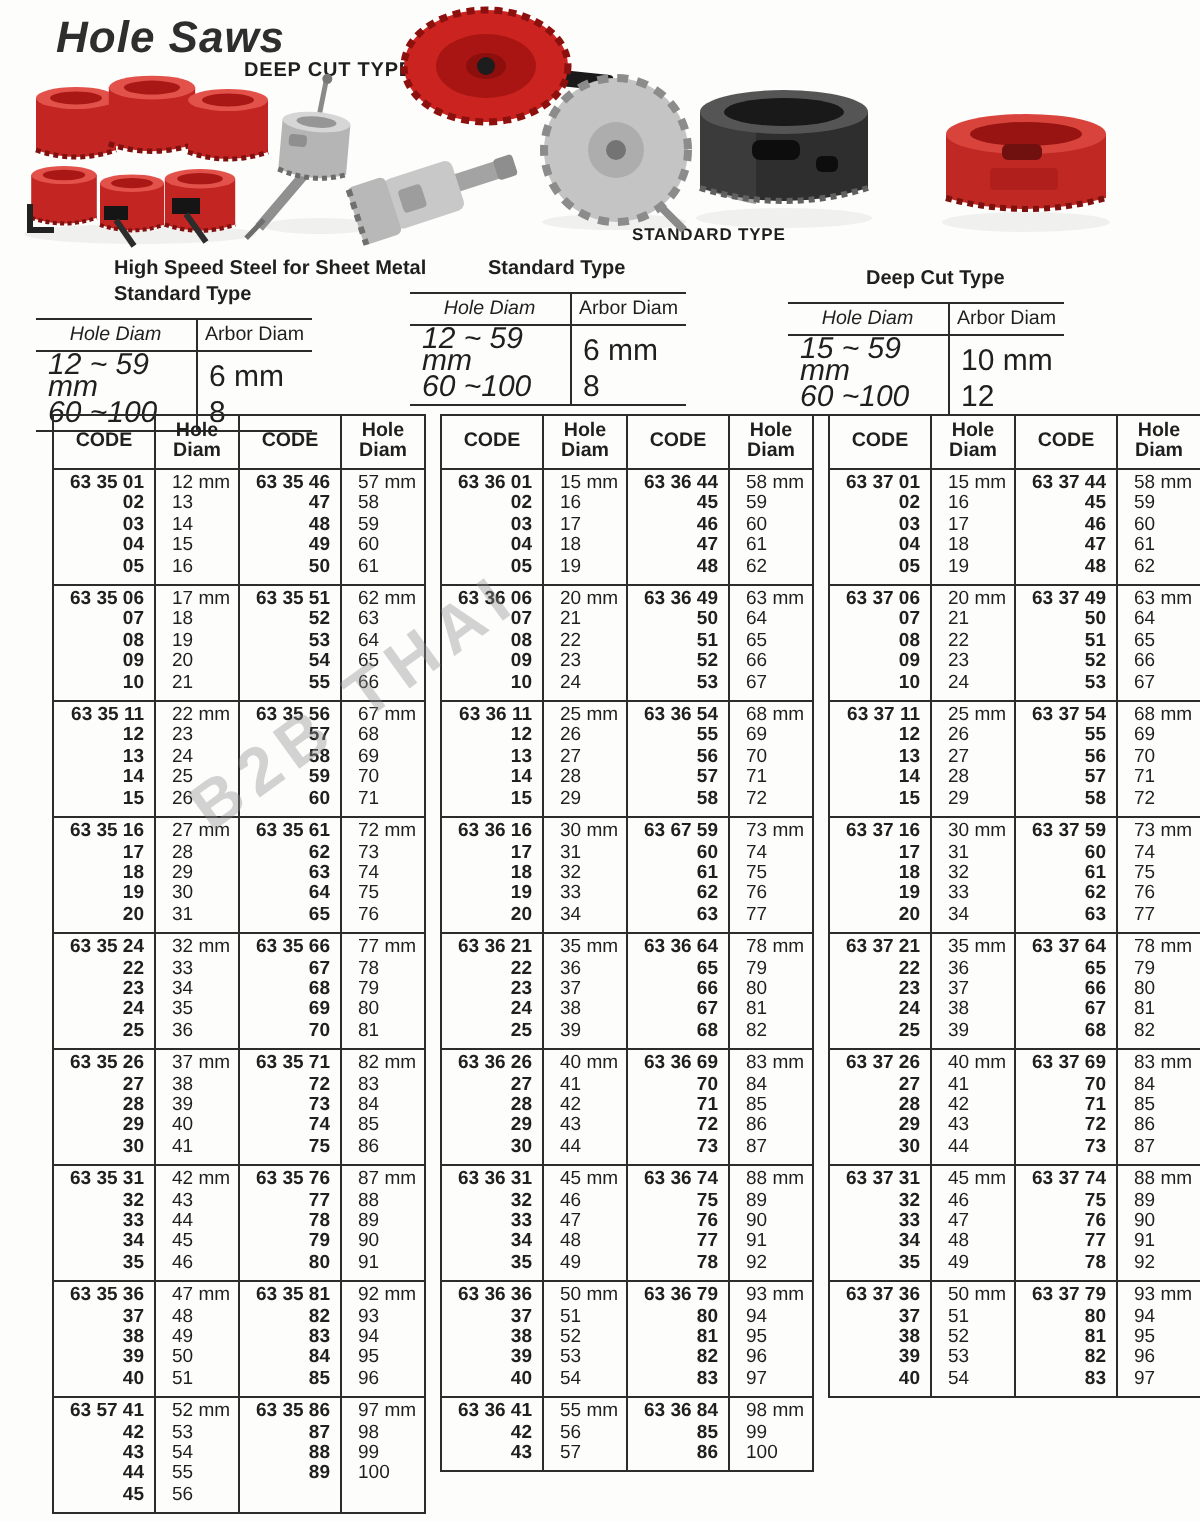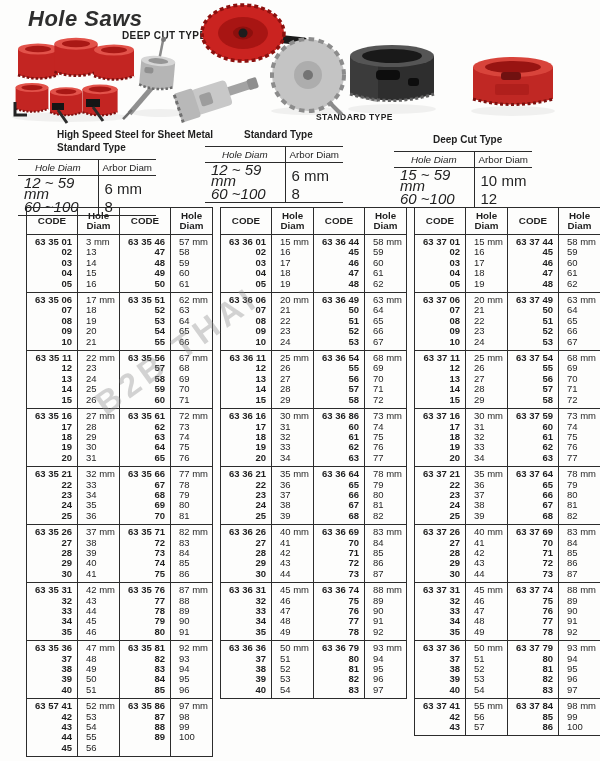--- a/index.html
+++ b/index.html
@@ -240,21 +240,21 @@
             </tr>
             <tr>
               <td class="code-td">
                 <div class="ln">63 35 01</div>
                 <div class="ln">02</div>
                 <div class="ln">03</div>
                 <div class="ln">04</div>
                 <div class="ln">05</div>
               </td>
               <td class="diam-td">
-                <div class="ln">3 mm</div>
+                <div class="ln">12 mm</div>
                 <div class="ln">13</div>
                 <div class="ln">14</div>
                 <div class="ln">15</div>
                 <div class="ln">16</div>
               </td>
               <td class="code-td">
                 <div class="ln">63 35 46</div>
                 <div class="ln">47</div>
                 <div class="ln">48</div>
                 <div class="ln">49</div>
@@ -353,21 +353,21 @@
               <td class="diam-td">
                 <div class="ln">72 mm</div>
                 <div class="ln">73</div>
                 <div class="ln">74</div>
                 <div class="ln">75</div>
                 <div class="ln">76</div>
               </td>
             </tr>
             <tr>
               <td class="code-td">
-                <div class="ln">63 35 21</div>
+                <div class="ln">63 35 24</div>
                 <div class="ln">22</div>
                 <div class="ln">23</div>
                 <div class="ln">24</div>
                 <div class="ln">25</div>
               </td>
               <td class="diam-td">
                 <div class="ln">32 mm</div>
                 <div class="ln">33</div>
                 <div class="ln">34</div>
                 <div class="ln">35</div>
@@ -629,21 +629,21 @@
                 <div class="ln">20</div>
               </td>
               <td class="diam-td">
                 <div class="ln">30 mm</div>
                 <div class="ln">31</div>
                 <div class="ln">32</div>
                 <div class="ln">33</div>
                 <div class="ln">34</div>
               </td>
               <td class="code-td">
-                <div class="ln">63 36 86</div>
+                <div class="ln">63 67 59</div>
                 <div class="ln">60</div>
                 <div class="ln">61</div>
                 <div class="ln">62</div>
                 <div class="ln">63</div>
               </td>
               <td class="diam-td">
                 <div class="ln">73 mm</div>
                 <div class="ln">74</div>
                 <div class="ln">75</div>
                 <div class="ln">76</div>
@@ -761,20 +761,42 @@
                 <div class="ln">81</div>
                 <div class="ln">82</div>
                 <div class="ln">83</div>
               </td>
               <td class="diam-td">
                 <div class="ln">93 mm</div>
                 <div class="ln">94</div>
                 <div class="ln">95</div>
                 <div class="ln">96</div>
                 <div class="ln">97</div>
+              </td>
+            </tr>
+            <tr>
+              <td class="code-td">
+                <div class="ln">63 36 41</div>
+                <div class="ln">42</div>
+                <div class="ln">43</div>
+              </td>
+              <td class="diam-td">
+                <div class="ln">55 mm</div>
+                <div class="ln">56</div>
+                <div class="ln">57</div>
+              </td>
+              <td class="code-td">
+                <div class="ln">63 36 84</div>
+                <div class="ln">85</div>
+                <div class="ln">86</div>
+              </td>
+              <td class="diam-td">
+                <div class="ln">98 mm</div>
+                <div class="ln">99</div>
+                <div class="ln">100</div>
               </td>
             </tr>
           </tbody>
         </table>
       </div>
     <div>
         <table class="code-table">
           <colgroup>
             <col style="width: 51px;">
             <col style="width: 42px;">
@@ -1027,41 +1049,19 @@
                 <div class="ln">83</div>
               </td>
               <td class="diam-td">
                 <div class="ln">93 mm</div>
                 <div class="ln">94</div>
                 <div class="ln">95</div>
                 <div class="ln">96</div>
                 <div class="ln">97</div>
               </td>
             </tr>
-            <tr>
-              <td class="code-td">
-                <div class="ln">63 37 41</div>
-                <div class="ln">42</div>
-                <div class="ln">43</div>
-              </td>
-              <td class="diam-td">
-                <div class="ln">55 mm</div>
-                <div class="ln">56</div>
-                <div class="ln">57</div>
-              </td>
-              <td class="code-td">
-                <div class="ln">63 37 84</div>
-                <div class="ln">85</div>
-                <div class="ln">86</div>
-              </td>
-              <td class="diam-td">
-                <div class="ln">98 mm</div>
-                <div class="ln">99</div>
-                <div class="ln">100</div>
-              </td>
-            </tr>
           </tbody>
         </table>
       </div>
   </div>
 
   <div class="watermark">B2B THAI</div>
 </div>
 
 </body></html>

